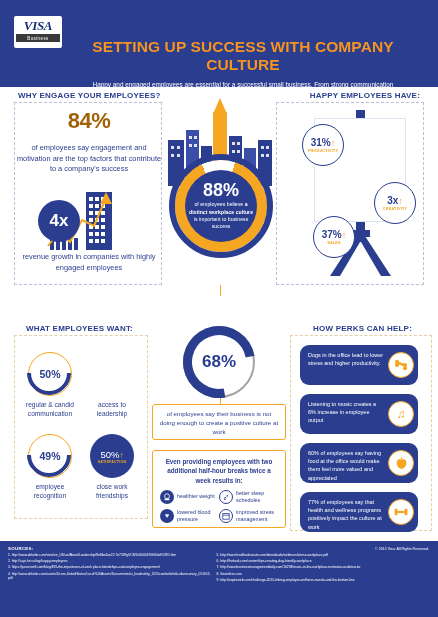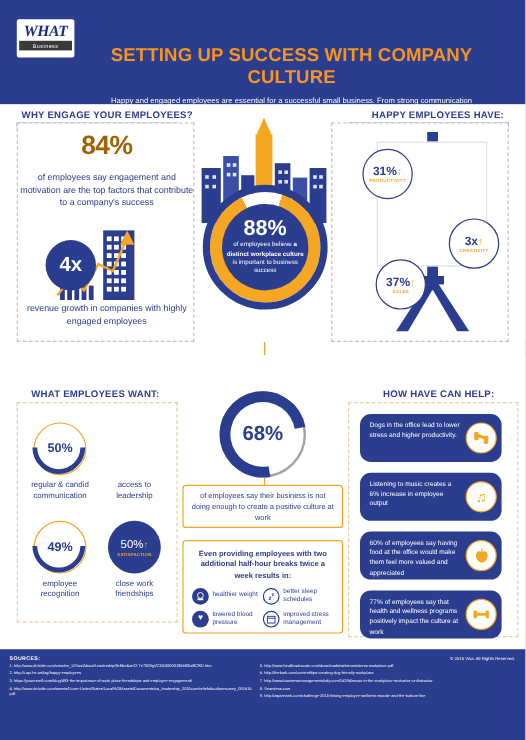--- a/index.html
+++ b/index.html
@@ -189,21 +189,21 @@
 
   .vline { position:absolute; background:#f5a623; }
 </style>
 </head>
 <body>
 
 <div class="page">
 
   <div class="header">
     <div class="visa-logo">
-      <div class="visa-word">WHAT</div>
+      <div class="visa-word">VISA</div>
       <div class="visa-sub">Business</div>
     </div>
     <div class="head-text">
       <div class="head-title">SETTING UP SUCCESS WITH COMPANY CULTURE</div>
       <div class="head-sub">Happy and engaged employees are essential for a successful small business. From strong communication to perks that boost morale, a positive company culture can strengthen productivity in the workplace.</div>
     </div>
   </div>
 
   <div class="upper">
 
@@ -328,21 +328,21 @@
     </div>
   </div>
 
   <div class="vline" style="left:220px; top:285px; width:1px; height:42px;"></div>
 
   <div class="lower">
     <div class="sec-head" style="left:26px; top:28px;">WHAT EMPLOYEES WANT:</div>
     <div class="sec-bar-o" style="left:14px; top:39px; width:134px;"></div>
     <div class="dashbox" style="left:14px; top:39px; width:134px; height:184px; border-color:#e6cfa6;"></div>
 
-    <div class="sec-head" style="right:26px; top:28px;">HOW HAVE CAN HELP:</div>
+    <div class="sec-head" style="right:26px; top:28px;">HOW PERKS CAN HELP:</div>
     <div class="sec-bar-o" style="right:14px; top:39px; width:134px;"></div>
     <div class="dashbox" style="right:6px; top:39px; width:142px; height:196px; border-color:#e6cfa6;"></div>
   </div>
 
   <div class="ring" style="left:28px; top:352px;">
     <div class="ring-arc"></div>
     <div class="ring-num">50%</div>
   </div>
   <div class="ring-cap" style="left:20px; top:400px;">regular &amp; candid communication</div>
 

